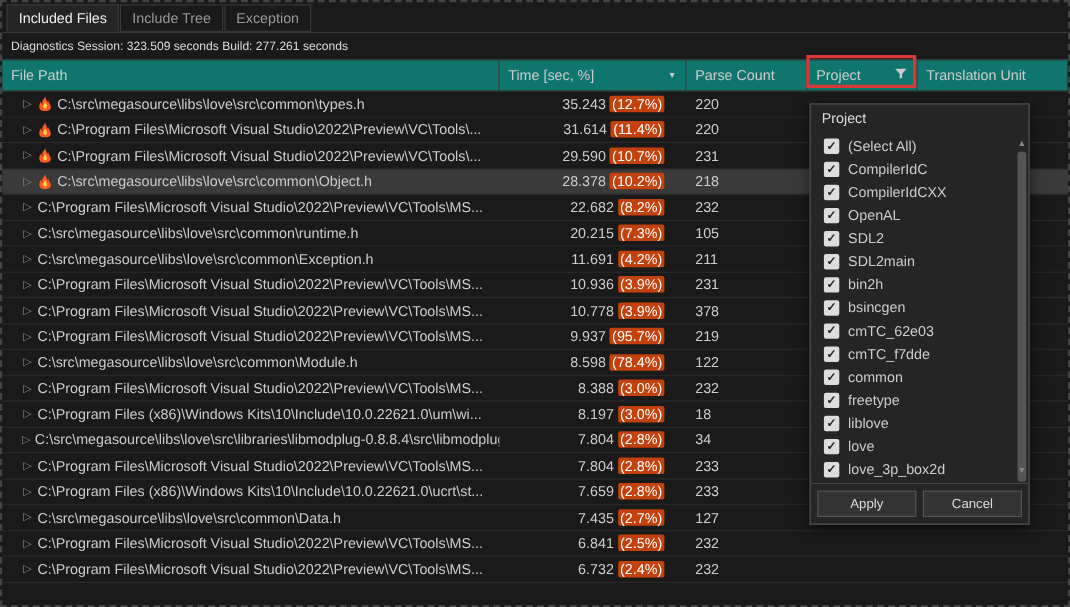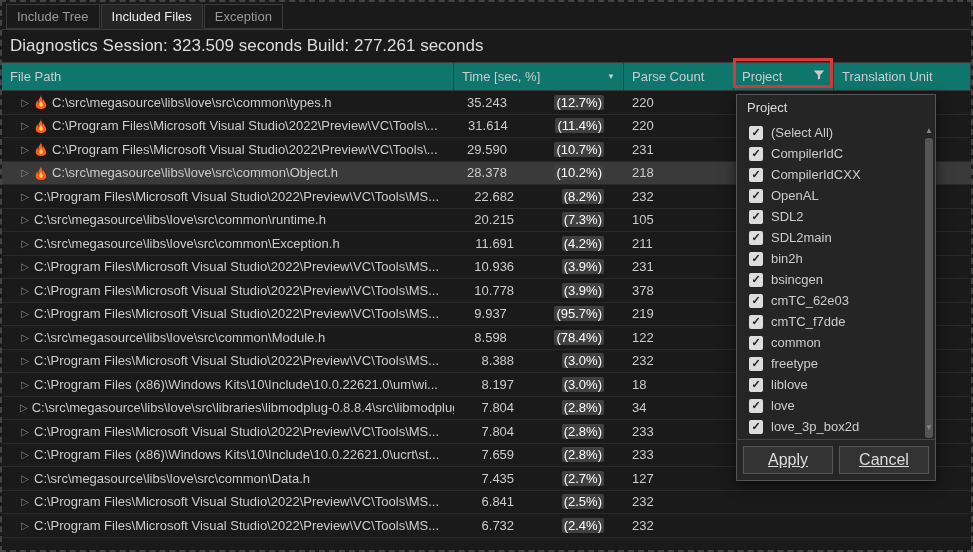--- a/index.html
+++ b/index.html
@@ -1,61 +1,61 @@
 <!DOCTYPE html>
 <html><head>
 <meta charset="utf-8">
 <style>
 * { margin: 0; padding: 0; box-sizing: border-box; }
 body { background: #1a1a1a; font-family: "Segoe UI", Arial, sans-serif; font-size: 13px; color: #ccc; width: 973px; height: 552px; overflow: hidden; position: relative; border: 2px dashed #444; }
 .tabs { display: flex; padding: 2px 4px 0 4px; border-bottom: 1px solid #3a3a3a; }
 .tab { padding: 4px 10px; border: 1px solid #3a3a3a; background: #1a1a1a; color: #999; font-size: 13px; cursor: pointer; margin-right: 1px; }
 .tab.active { background: #252525; color: #eee; border-bottom: 1px solid #252525; }
-.status { padding: 6px 8px; color: #ddd; font-size: 17px; }
+.status { padding: 6px 8px; color: #ddd; font-size: 11px; }
 .grid { position: relative; }
 .header-row { display: flex; border-top: 1px solid #3a3a3a; border-bottom: 1px solid #3a3a3a; background: #0f766e; align-items: center; }
 .hcell { padding: 6px 8px; color: #ccc; border-right: 1px solid #3a3a3a; display: flex; align-items: center; justify-content: space-between; }
 .col-path { width: 452px; }
 .col-time { width: 170px; text-align: left; }
 .col-parse { width: 110px; text-align: right; }
 .col-project { width: 100px; }
 .col-trans { flex: 1; }
 .sort-icon { font-size: 8px; color: #ccc; margin-left: 4px;}
 .filter-icon svg { width: 12px; height: 12px; fill: #ccc; }
 .highlight-box { position: absolute; border: 3px solid #d83838; pointer-events: none; }
 .rows { }
 .row { display: flex; height: 23.5px; align-items: center; border-bottom: 1px solid #2a2a2a; }
 .row.selected { background: #3a3a3a; }
 .cell { padding: 2px 8px; overflow: hidden; white-space: nowrap; text-overflow: ellipsis; }
 .cell.path { width: 452px; display: flex; align-items: center; }
 .expander { width: 10px; height: 10px; margin: 0 4px 0 10px; color: #888; font-size: 10px; display:inline-flex; align-items:center; justify-content:center;}
 .flame { width: 14px; height: 14px; margin-right: 4px; display:inline-flex; align-items:center; justify-content:center;}
 .flame svg { width:14px; height:14px;}
 .cell.time { width: 170px; text-align: right; padding-right: 20px;}
-.pct { color: #fff; background: #404040; border-radius: 2px; padding: 0 2px; margin-left: 44px; }
+.pct { color: #fff; background: #c2410c; border-radius: 2px; padding: 0 2px; }
 .cell.parse { width: 110px; text-align: left; padding-right: 16px;}
 .cell.rest { flex:1; }
 .popup { position: absolute; top: 92px; left: 734px; width: 200px; background: #252525; border: 1px solid #555; z-index: 10; box-shadow: 0 4px 12px rgba(0,0,0,.6); }
 .popup-title { padding: 5px 10px; color: #ddd; }
 .popup-list { max-height: 370px; overflow-y: hidden; position: relative; padding: 2px 6px; }
 .popup-item { display:flex; align-items:center; padding: 3px 6px; gap:8px;}
 .checkbox { width: 14px; height: 14px; background: #ddd; display:inline-flex; align-items:center; justify-content:center; color:#222; font-size:11px; font-weight:bold; border-radius:2px;}
 .popup-scroll { position:absolute; right:2px; top:6px; bottom:6px; width:8px; }
 .popup-scroll .up { position:absolute; top:0; width:8px; height:10px; font-size:8px; color:#888; text-align:center;}
 .popup-scroll .down { position:absolute; bottom:0; width:8px; height:10px; font-size:8px; color:#888; text-align:center;}
 .popup-scroll .thumb { position:absolute; top:12px; width:8px; height:300px; background:#555; border-radius:3px;}
 .popup-buttons { display:flex; gap:6px; padding:6px; justify-content:flex-end; border-top:1px solid #444;}
-.popup-buttons button { flex:1; background:#333; border:1px solid #555; color:#ddd; padding:4px 8px; font-size:16px; cursor:pointer;text-decoration:underline;}
+.popup-buttons button { flex:1; background:#333; border:1px solid #555; color:#ddd; padding:4px 8px; font-size:12px; cursor:pointer;}
 </style>
 </head>
 <body>
 
 <div class="tabs">
+  <div class="tab active">Included Files</div>
   <div class="tab">Include Tree</div>
-  <div class="tab active">Included Files</div>
   <div class="tab">Exception</div>
 </div>
 
 <div class="status">Diagnostics Session: 323.509 seconds  Build: 277.261 seconds</div>
 
 <div class="grid">
   <div class="header-row">
     <div class="hcell col-path">
         <span>File Path</span>
       </div>

